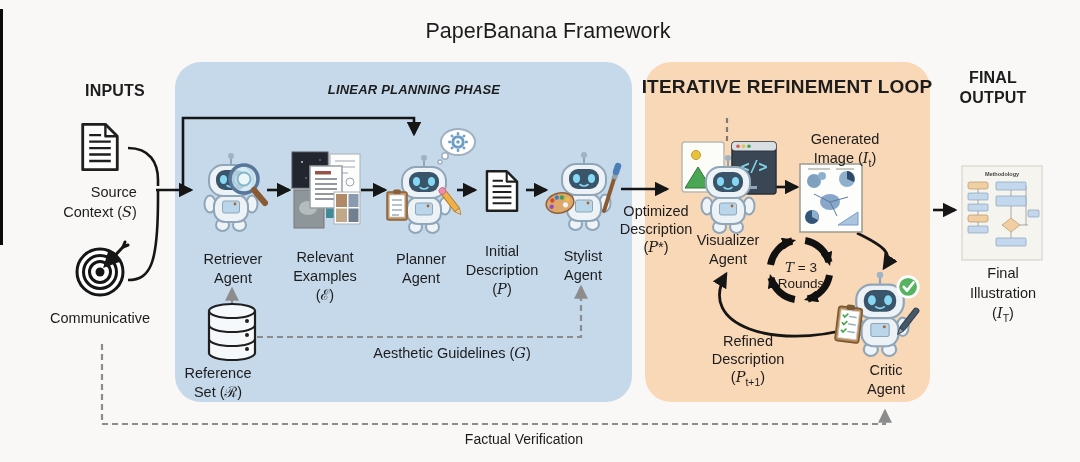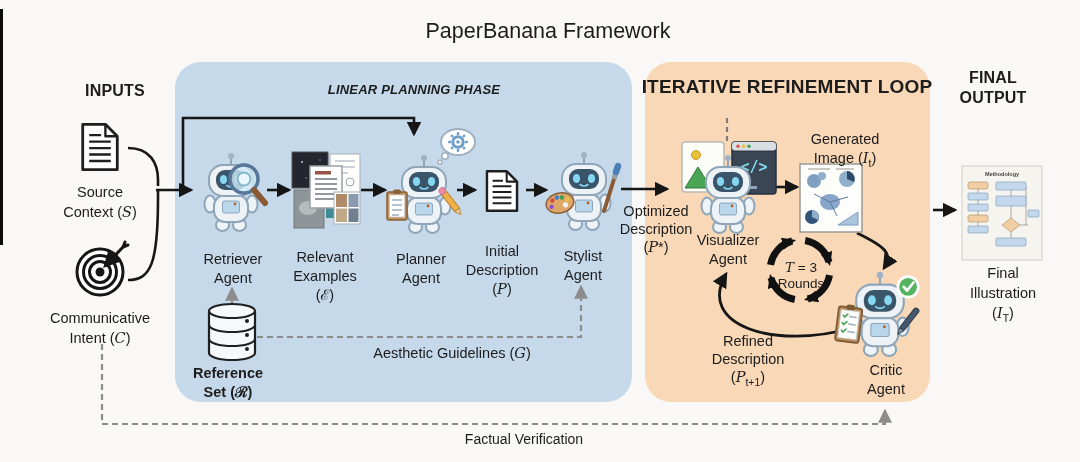--- a/index.html
+++ b/index.html
@@ -279,27 +279,26 @@
   <div class="title">PaperBanana Framework</div>
 
   <div class="lbl hd" style="left:115px;top:81px;">INPUTS</div>
   <div class="lbl hd" style="left:414px;top:80px;font-size:13px;font-style:italic;">LINEAR PLANNING PHASE</div>
   <div class="lbl hd" style="left:787px;top:77px;font-size:19px;">ITERATIVE REFINEMENT LOOP</div>
   <div class="lbl hd" style="left:993px;top:68px;line-height:20px;">
     <div>FINAL</div>
     <div>OUTPUT</div>
   </div>
 
-  <div class="lbl" style="left:100px;top:182px;line-height:20px;">
+  <div class="lbl" style="left:100px;top:182px;line-height:20px;text-align:right;">
     <div>Source</div>
     <div>Context (<span class="math">S</span>)</div>
   </div>
   <div class="lbl" style="left:100px;top:308px;line-height:20px;">
     <div>Communicative</div>
-    <div>Intent (<span class="math">C</span>)</div>
   </div>
 
   <div class="lbl" style="left:233px;top:250px;">
     <div>Retriever</div>
     <div>Agent</div>
   </div>
   <div class="lbl" style="left:325px;top:248px;">
     <div>Relevant</div>
     <div>Examples</div>
     <div>(ℰ)</div>
@@ -310,21 +309,21 @@
   </div>
   <div class="lbl" style="left:502px;top:242px;">
     <div>Initial</div>
     <div>Description</div>
     <div>(<span class="math">P</span>)</div>
   </div>
   <div class="lbl" style="left:583px;top:247px;">
     <div>Stylist</div>
     <div>Agent</div>
   </div>
-  <div class="lbl" style="left:228px;top:364px;font-weight:bold;">
+  <div class="lbl" style="left:218px;top:364px;">
     <div>Reference</div>
     <div>Set (ℛ)</div>
   </div>
   <div class="lbl" style="left:420px;top:344px;margin-left:32px;">Aesthetic Guidelines (<span class="math">G</span>)</div>
 
   <div class="lbl tight" style="left:656px;top:202px;">
     <div>Optimized</div>
     <div>Description</div>
     <div>(<span class="math">P</span>*)</div>
   </div>

